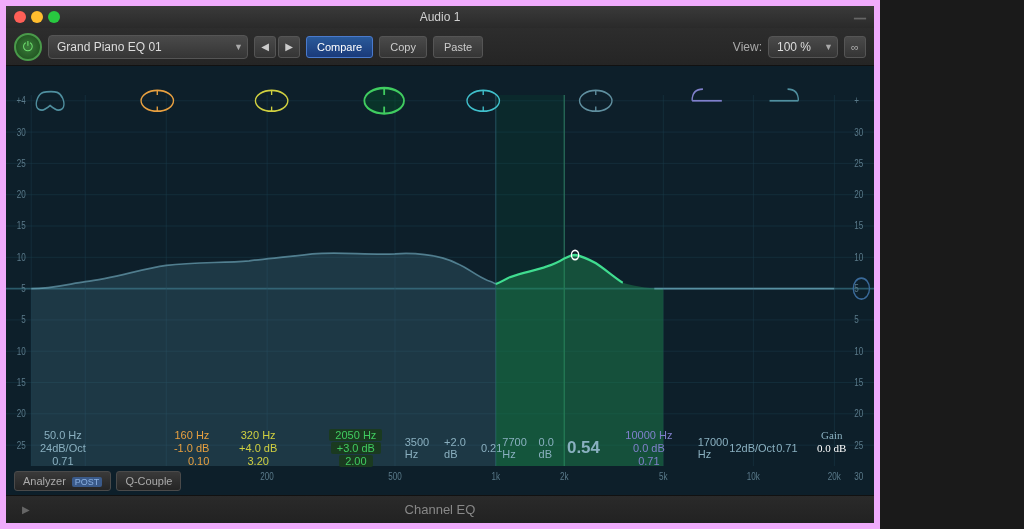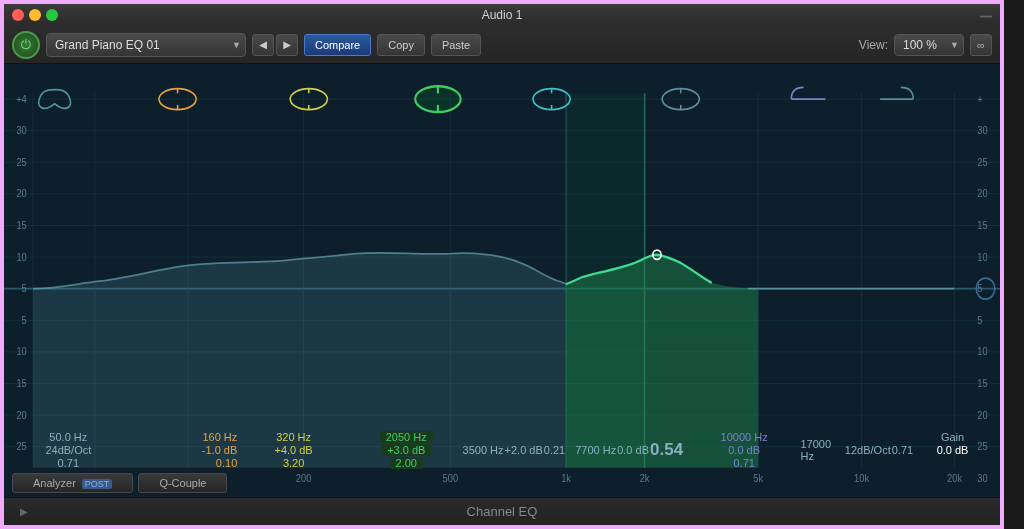--- a/index.html
+++ b/index.html
@@ -5,24 +5,24 @@
     * { box-sizing: border-box; margin: 0; padding: 0; }
     body {
       background: #1a1a1a;
       font-family: -apple-system, 'Helvetica Neue', Arial, sans-serif;
       width: 1024px;
       height: 529px;
       overflow: hidden;
     }
 
     .window {
-      width: 1004px;
+      width: 880px;
       height: 529px;
       background: #1e2a2e;
-      border: 4px solid #f0abfc;
+      border: 6px solid #f0abfc;
       display: flex;
       flex-direction: column;
     }
 
     .title-bar {
       background: linear-gradient(180deg, #3a3a3a 0%, #2a2a2a 100%);
       height: 22px;
       display: flex;
       align-items: center;
       justify-content: center;
@@ -225,21 +225,21 @@
       bottom: 4px;
       left: 8px;
       display: flex;
       gap: 5px;
     }
 
     .bottom-btn {
       background: linear-gradient(180deg, #3a3a3a, #252525);
       border: 1px solid #4a4a4a;
       color: #aaa;
-      padding: 3px 20px;
+      padding: 3px 8px;
       font-size: 11px;
       border-radius: 3px;
       cursor: pointer;
     }
 
     .post-badge {
       background: #3a5a8a;
       color: #8ab0e0;
       font-size: 9px;
       padding: 0 3px;
@@ -492,21 +492,21 @@
         <span style="font-size:11px;color:#8080cc;">0.0 dB</span>
         <span style="font-size:11px;color:#8080cc;">0.71</span>
       </div>
 
       <div style="flex:1;display:flex;flex-direction:row;align-items:center;gap:1px;">
         <span style="font-size:11px;color:#8ab0c0;">17000 Hz</span>
         <span style="font-size:11px;color:#8ab0c0;">12dB/Oct</span>
         <span style="font-size:11px;color:#8ab0c0;">0.71</span>
       </div>
 
-      <div style="flex:0.7;display:flex;flex-direction:column;align-items:center;gap:1px;">
+      <div style="flex:0.7;display:flex;flex-direction:column;align-items:center;gap:1px;font-family:Liberation Serif, serif;">
         <span style="font-size:11px;color:#8ab0c0;">Gain</span>
         <span style="font-size:11px;color:#ffffff;">0.0 dB</span>
       </div>
     </div>
 
     <div class="bottom-buttons">
       <button class="bottom-btn">
         <span>Analyzer</span>
         <span class="post-badge">POST</span>
       </button>

